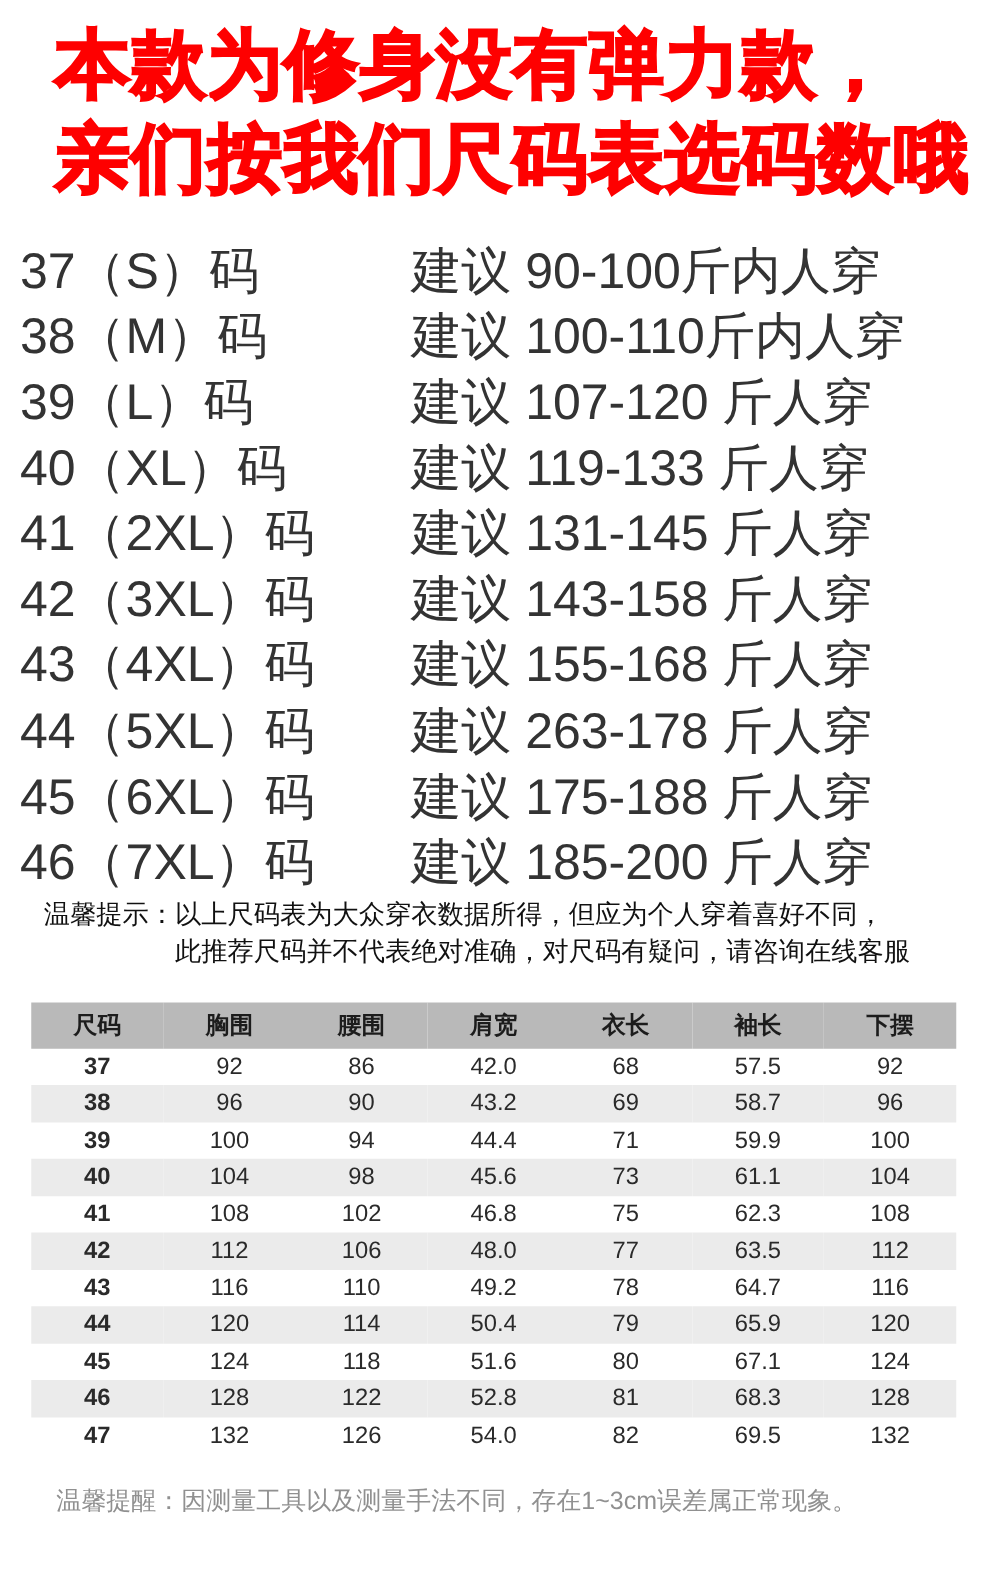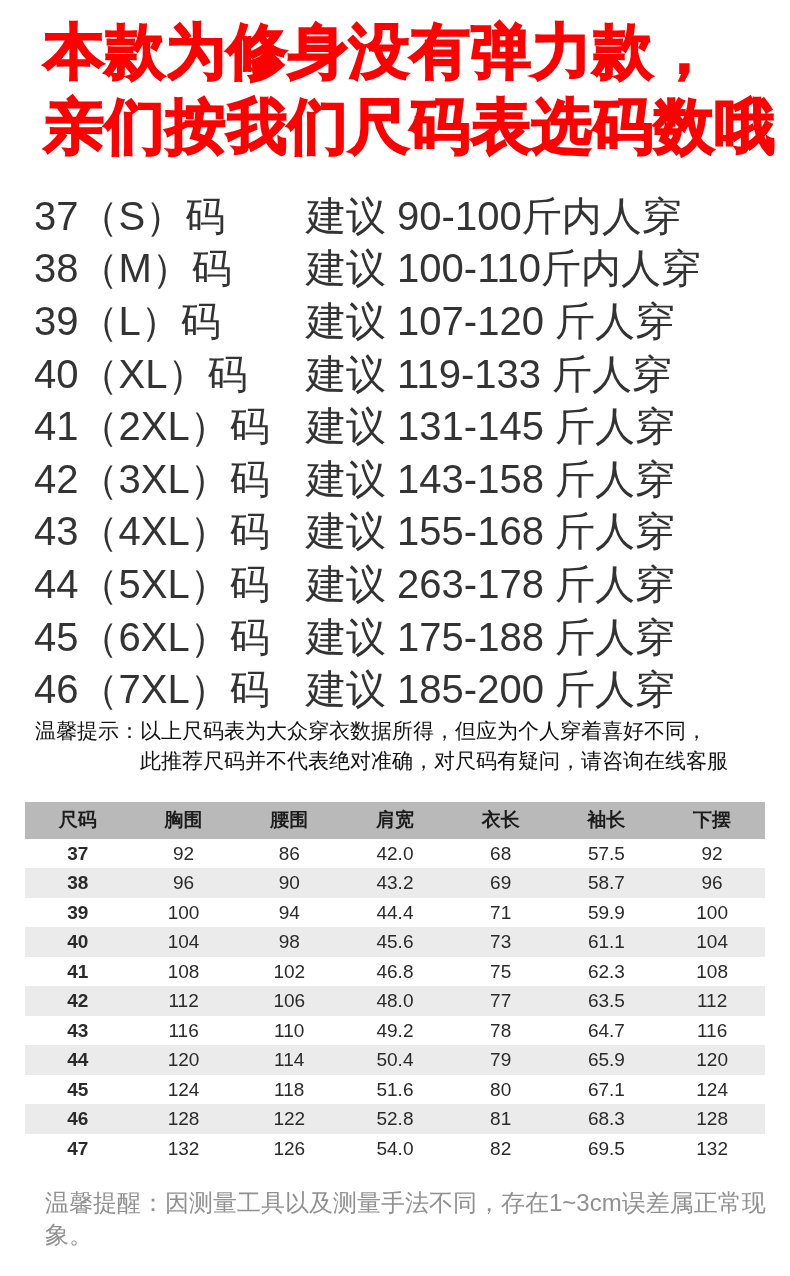--- a/index.html
+++ b/index.html
@@ -25,36 +25,37 @@
     font-size:60px;
     font-weight:900;
     line-height:75px;
     letter-spacing:1px;
     -webkit-text-stroke:2px var(--heading-red);
     white-space:nowrap;
   }
   
   .size-list{
     margin-top:26px;
-    padding-left:34px;
+    padding-left:16px;
   }
   .size-row{
     display:flex;
     align-items:center;
     height:52.6px;
     font-size:40px;
     color:var(--body-text);
     white-space:nowrap;
   }
   .size-label{
     width:272px;
     flex:0 0 272px;
   }
   .size-advice{
     flex:1;
+    margin-left:41px;
   }
   
   .notice{
     padding-left:35px;
     display:flex;
     font-family:"Liberation Serif","DejaVu Serif",serif;
     font-size:21px;
     line-height:30px;
     color:#111111;
   }
@@ -78,21 +79,21 @@
   .size-table td{
     height:29.5px;
     text-align:center;
     font-weight:400;
   }
   .size-table td:first-child{font-weight:700;}
   .size-table tbody tr:nth-child(even){background:var(--table-alt-row-bg);}
   
   .bottom-note{
     margin:24px 0 0 45px;
-    font-size:24px;
+    font-size:20px;
     color:var(--note-gray);
   }
 </style>
 </head>
 <body>
 
 <div class="page">
 
   <div class="heading">
     <div>本款为修身没有弹力款，</div>

